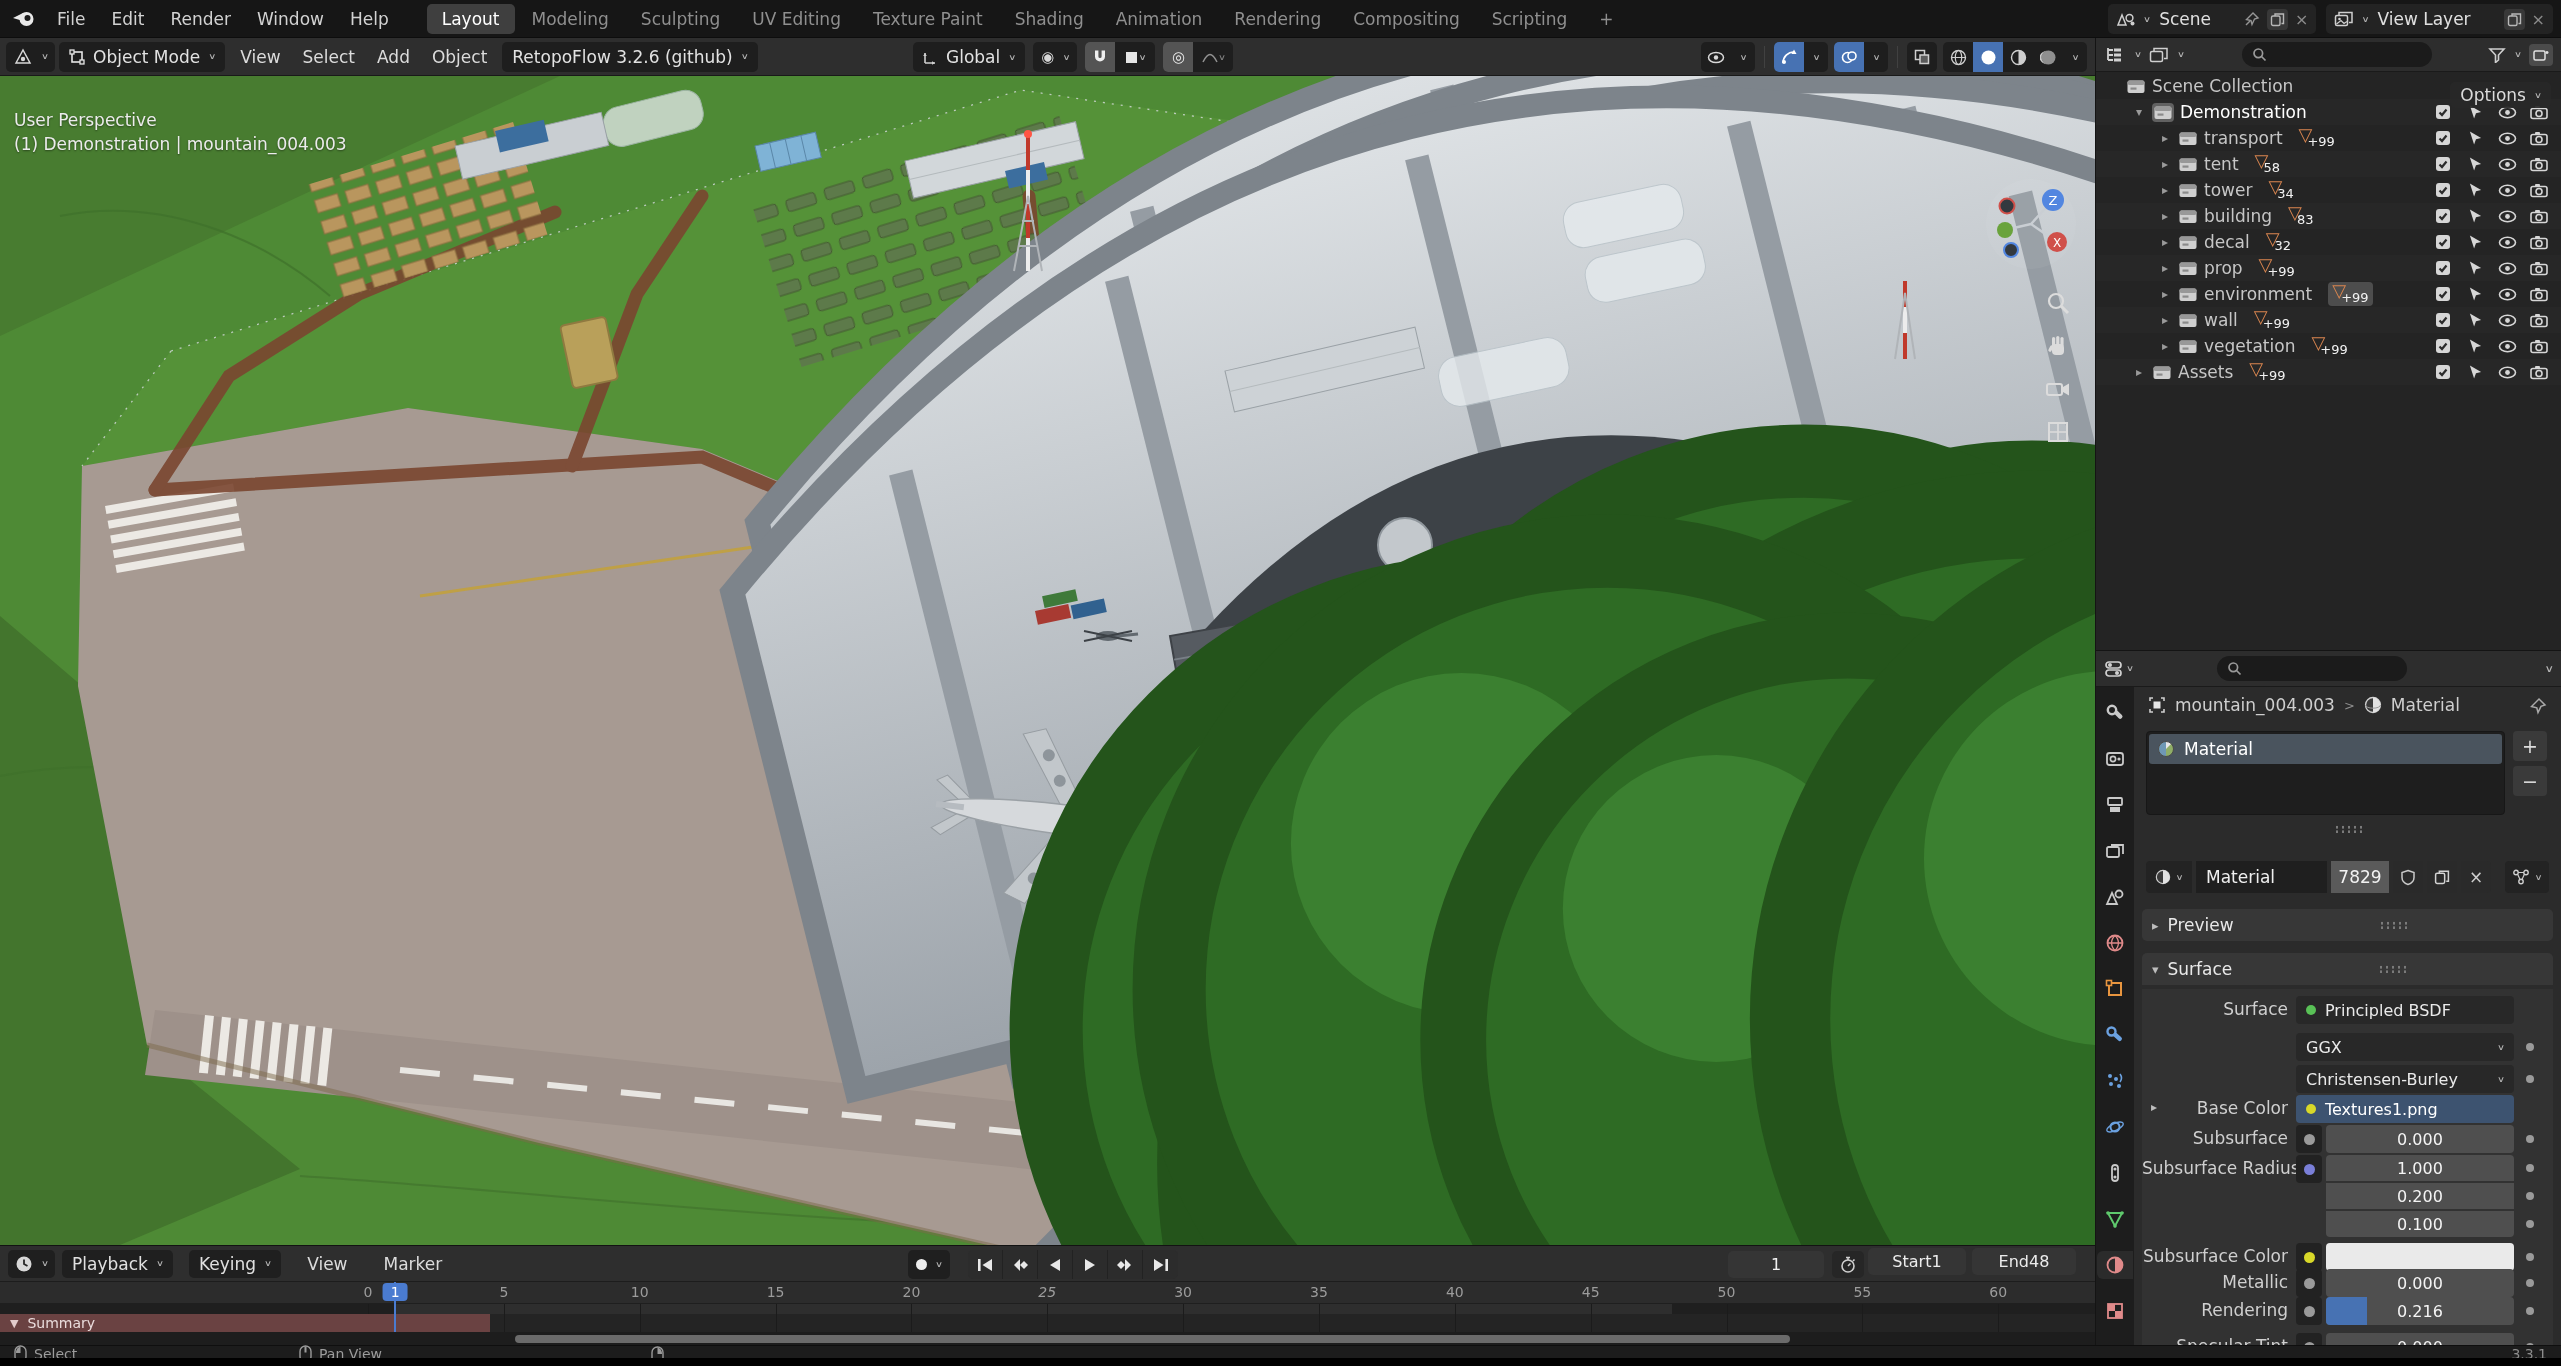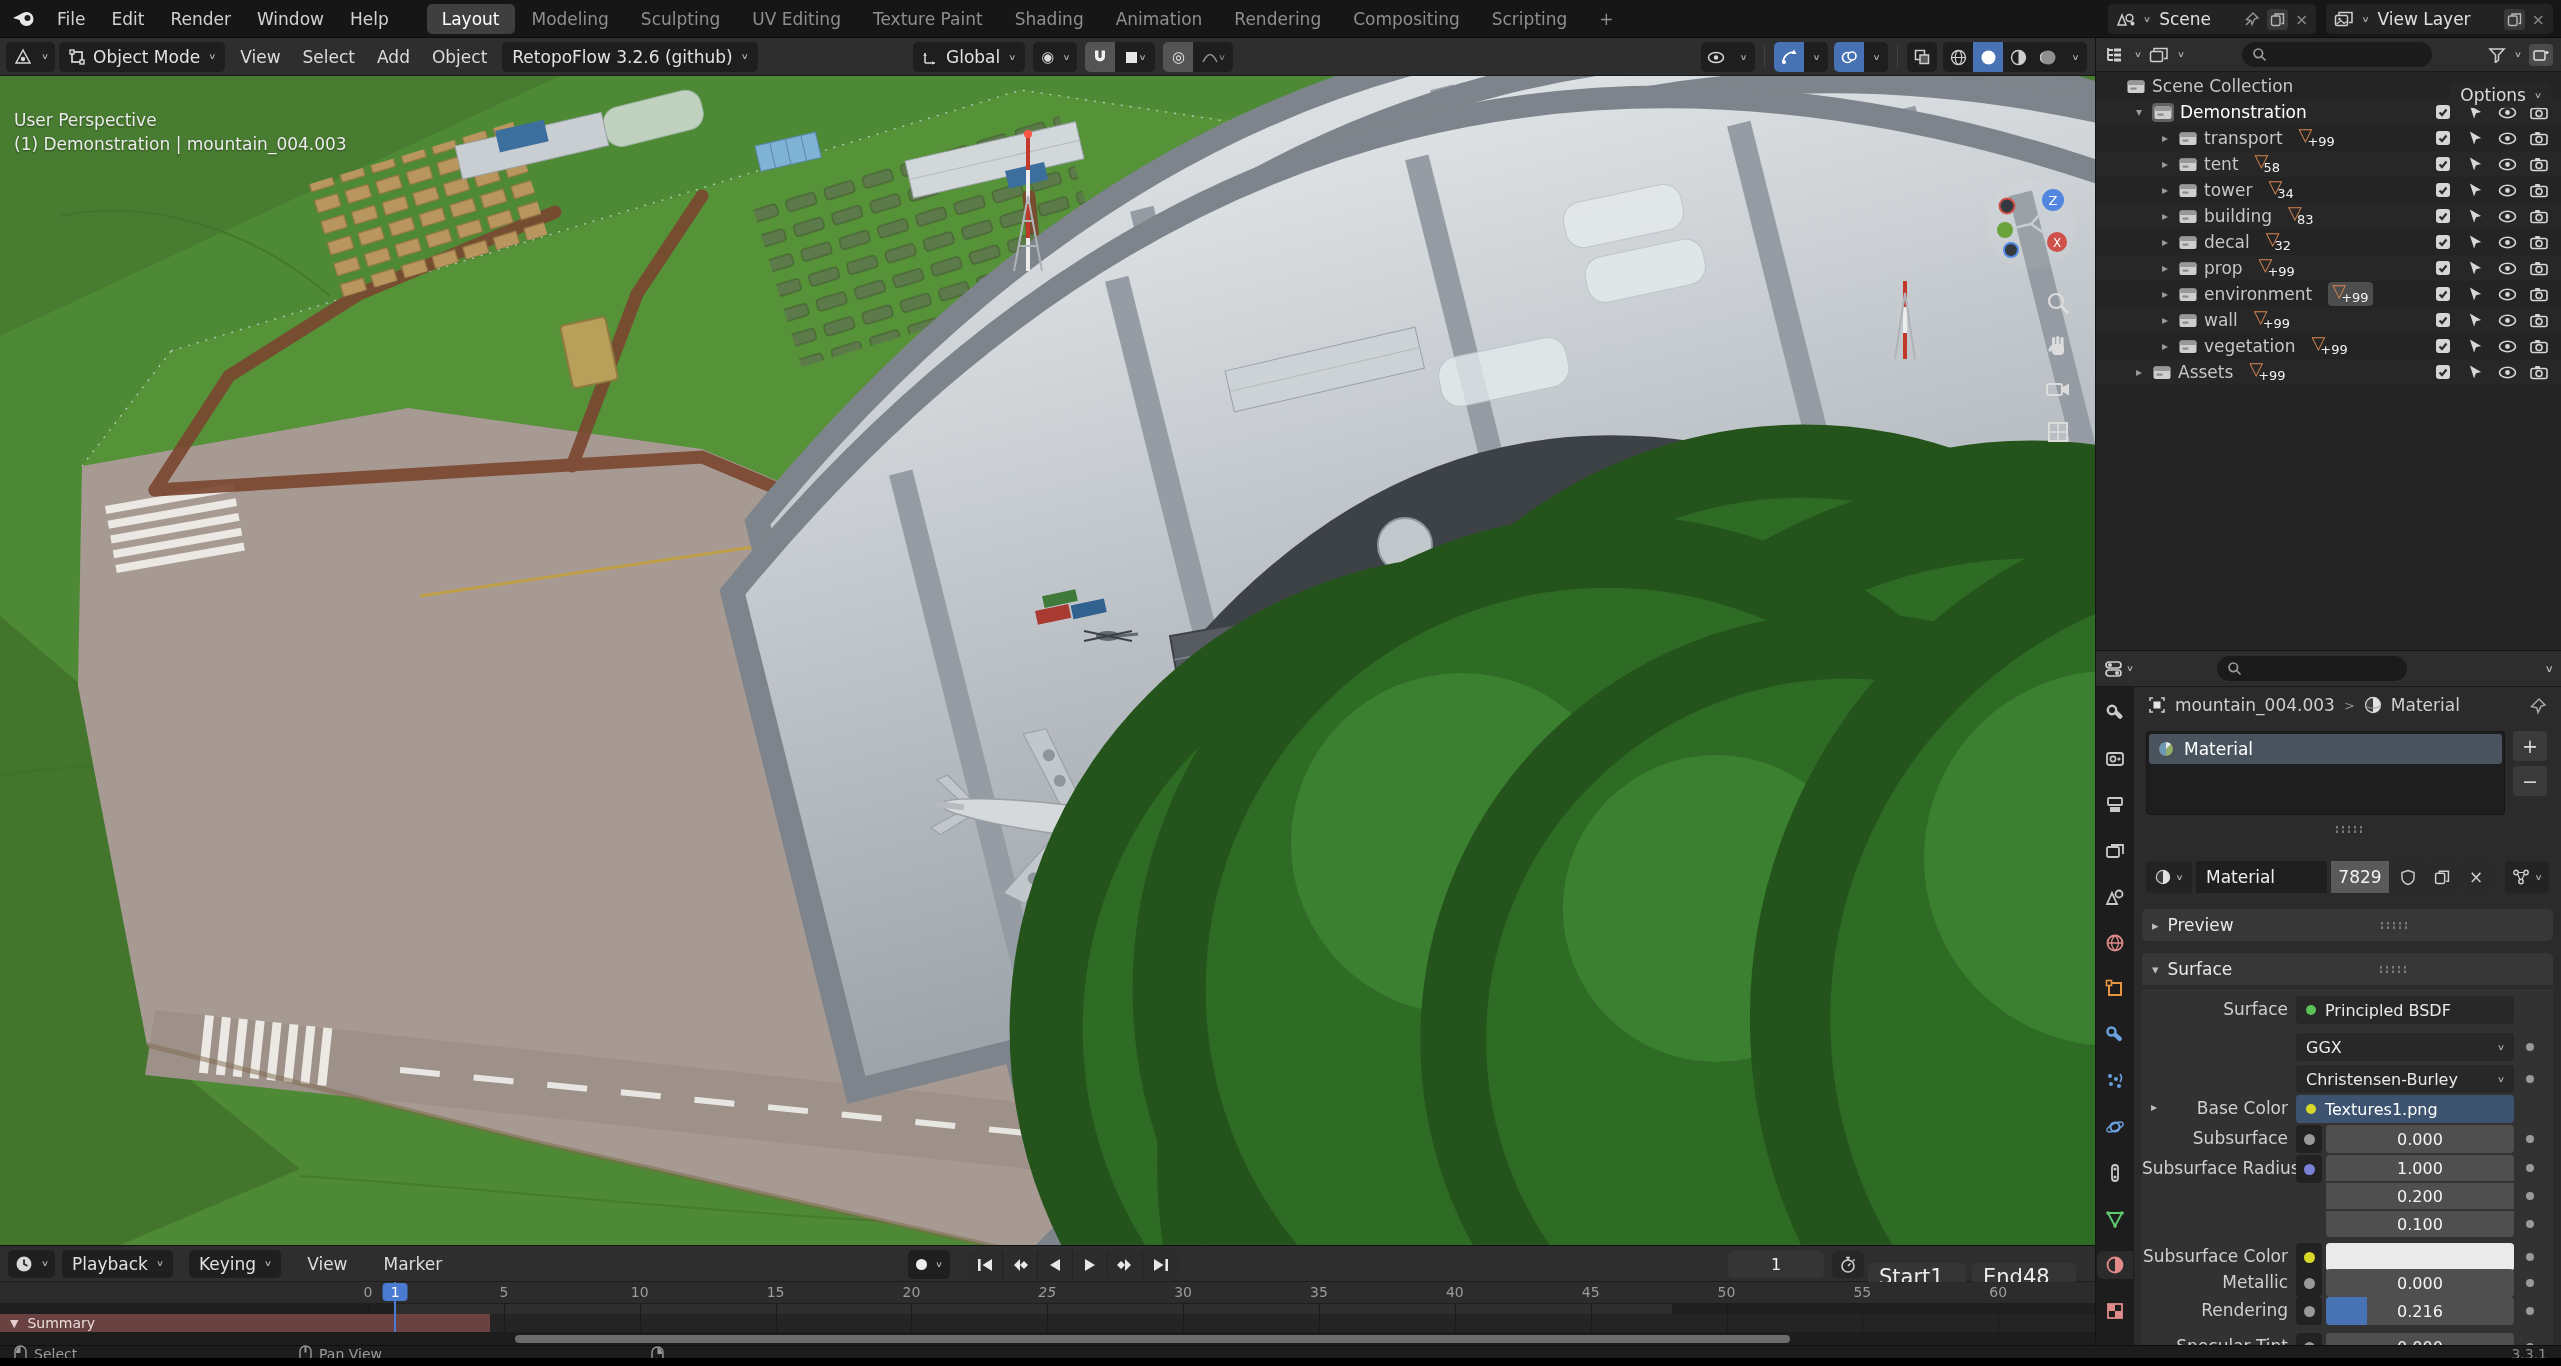--- a/index.html
+++ b/index.html
@@ -103,21 +103,21 @@
 
 .timeline{position:absolute;left:0;top:1245px;width:2095px;height:100px;background:#262626;border-top:1px solid #131313}
 .tlhead{position:absolute;top:0;left:0;right:0;height:36px;background:#2e2e2e;border-bottom:1px solid #1d1d1d;display:flex;align-items:center;gap:7px;padding:0 8px}
 .tlchip{display:flex;align-items:center;gap:8px;background:#1f1f1f;border-radius:5px;height:28px;padding:0 10px;color:#e0e0e0}
 .tlplain{padding:4px 10px;color:#dcdcdc}
 .transport{position:absolute;left:968px;top:4px;display:flex;background:#2c2c2c;border-radius:5px;overflow:hidden}
 .tpbtn{width:35px;height:29px;display:flex;align-items:center;justify-content:center;color:#e8e8e8;border-right:1px solid #222}
 .rec{position:absolute;left:908px;top:4px;height:29px}
 .curframe{position:absolute;left:1728px;top:5px;width:96px;height:27px;background:#353535;border-radius:5px;display:flex;align-items:center;justify-content:center;color:#f2f2f2;font-size:16px}
 .stopw{position:absolute;left:1832px;top:5px;width:32px;height:27px;background:#262626;border-radius:5px;display:flex;align-items:center;justify-content:center}
-.sefield{position:absolute;top:17px;height:27px;background:#353535;border-radius:5px;display:flex;justify-content:flex-start;align-items:center;padding:0 11px;color:#ececec;font-size:21px}
+.sefield{position:absolute;top:2px;height:27px;background:#353535;border-radius:5px;display:flex;justify-content:center;align-items:center;padding:0 11px;color:#ececec;font-size:16px}
 .ruler{position:absolute;left:0;right:0;top:36px;height:22px;background:#2c2c2c;border-bottom:1px solid #1f1f1f}
 .rlab{position:absolute;top:2px;transform:translateX(-50%);color:#9c9c9c;font-size:14px}
 .tlbody{position:absolute;left:0;right:0;top:58px;height:10px;background:#1f1f1f}
 .range{position:absolute;top:0;bottom:0;background:#2e2e2e}
 .tgrid{position:absolute;left:0;right:0;top:58px;height:28px;z-index:1}
 .gline{position:absolute;top:0;bottom:0;width:1px;background:#1b1b1b}
 .tlsummary{position:absolute;left:0;right:0;top:68px;height:18px;background:#242424}
 .sumbar{position:absolute;left:0;top:0;width:490px;height:18px;background:#6a4242;color:#eadcdc;display:flex;align-items:center;gap:9px;padding:0 10px;font-size:14px;z-index:2}
 .sumarrow{font-size:11px;color:#e3cccc}
 .tlscroll{position:absolute;left:0;right:0;top:86px;height:14px;background:#1d1d1d}

